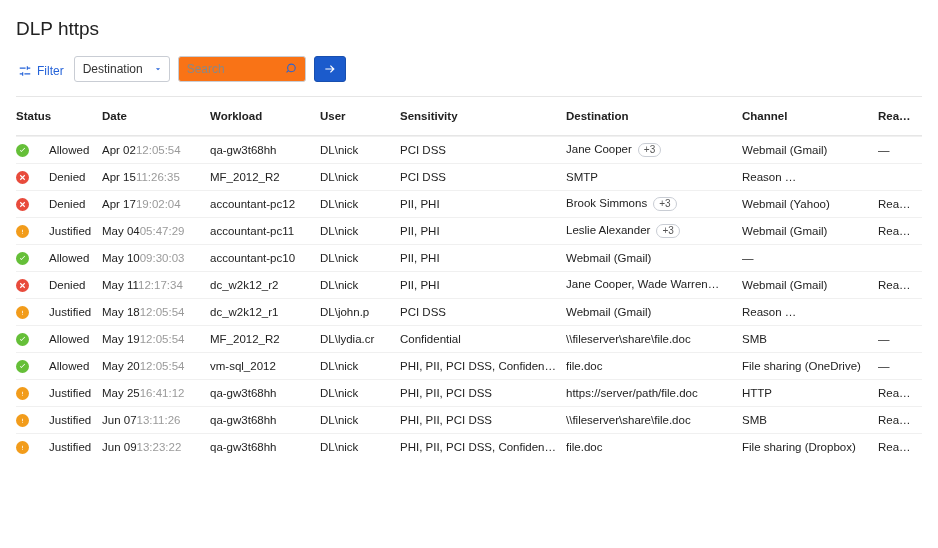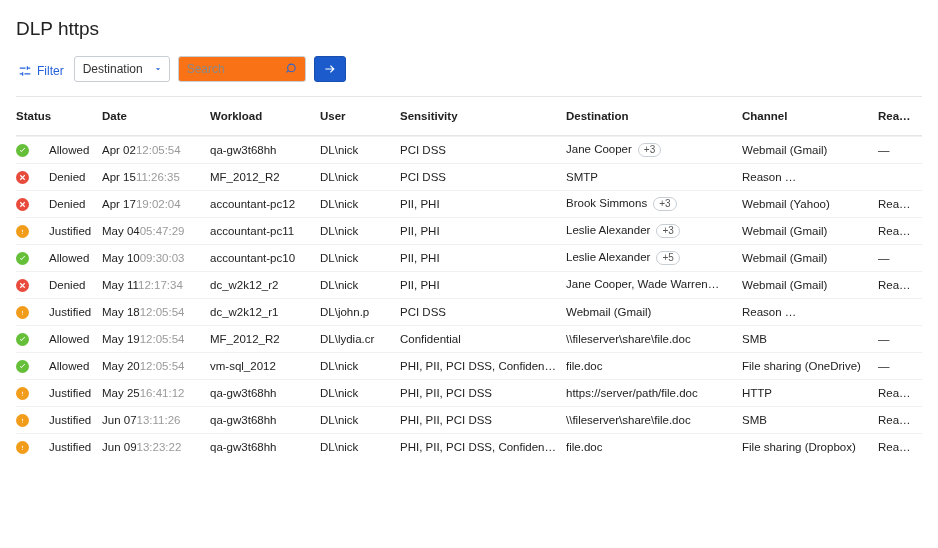--- a/index.html
+++ b/index.html
@@ -279,21 +279,20 @@
               <svg viewBox="0 0 24 24">
                 <path d="M9 16l-4-4 1.4-1.4L9 13.2l8.6-8.6L19 6z"></path>
               </svg>
             </span>
             <span>Allowed</span>
           </div>
           <div class="cell date-cell"><span class="d1">May 10</span><span class="d2">09:30:03</span></div>
           <div class="cell">accountant-pc10</div>
           <div class="cell">DL\nick</div>
           <div class="cell">PII, PHI</div>
-          <div class="cell">Leslie Alexander<span class="badge">+5</span></div>
           <div class="cell">Webmail (Gmail)</div>
           <div class="cell reason-cell">—</div>
         </div>
         <div class="row body denied">
           <div class="cell status-cell">
             <span class="status-dot">
               <svg viewBox="0 0 24 24">
                 <path d="M18 6L6 18M6 6l12 12" stroke="#fff" stroke-width="3" fill="none"></path>
               </svg>
             </span>

